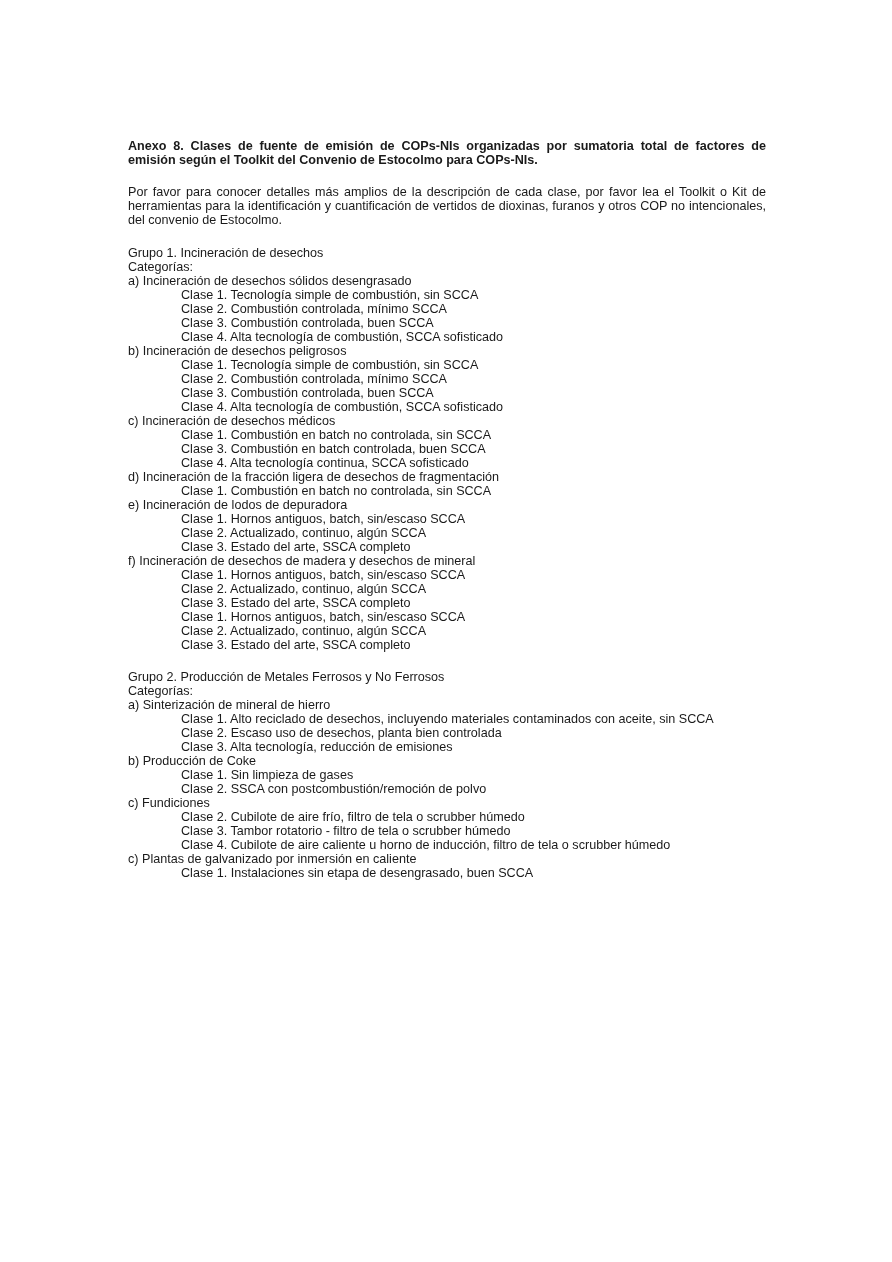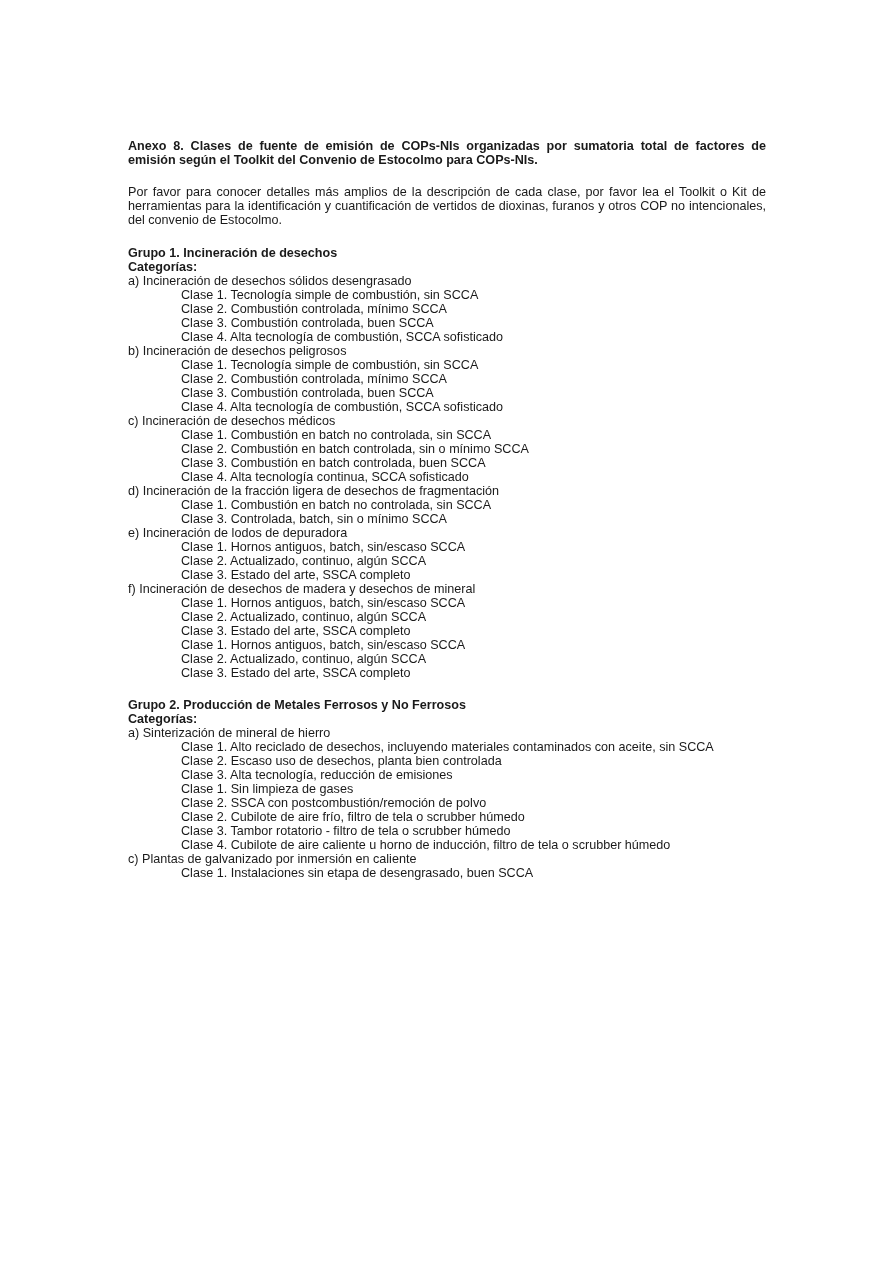--- a/index.html
+++ b/index.html
@@ -5,21 +5,21 @@
   html, body { margin: 0; padding: 0; background: #ffffff; }
   body { width: 892px; height: 1262px; position: relative; overflow: hidden; }
   .page {
     position: absolute; left: 128px; top: 107px; width: 638px;
     font-family: "Liberation Sans", sans-serif; font-size: 12.6px;
     color: #1a1a1a; line-height: 14px; margin-top: 32px;
   }
   .title { font-weight: bold; text-align: justify; text-align-last: left; margin: 0; }
   .intro { text-align: justify; margin: 18.3px 0 0 0; }
   .group { margin-top: 18.3px; }
-  .group-title, .cat-label { font-weight: bold; margin: 0; }
+  .group-title, .cat-label { font-weight: normal; margin: 0; }
   .category { margin: 0; }
   .cls { margin: 0; padding-left: 53px; white-space: nowrap; }
   .cls b { font-weight: normal; }
 </style>
 </head>
 <body>
 
 <div class="page">
   <p class="title">Anexo 8. Clases de fuente de emisión de COPs-NIs organizadas por sumatoria total de factores de emisión según el Toolkit del Convenio de Estocolmo para COPs-NIs.</p>
   <p class="intro">Por favor para conocer detalles más amplios de la descripción de cada clase, por favor lea el Toolkit o Kit de herramientas para la identificación y cuantificación de vertidos de dioxinas, furanos y otros COP no intencionales, del convenio de Estocolmo.</p>
@@ -32,47 +32,47 @@
         <p class="cls"><b>Clase 2.</b><span> </span><span>Combustión controlada, mínimo SCCA</span></p>
         <p class="cls"><b>Clase 3.</b><span> </span><span>Combustión controlada, buen SCCA</span></p>
         <p class="cls"><b>Clase 4.</b><span> </span><span>Alta tecnología de combustión, SCCA sofisticado</span></p>
         <p class="category">b) Incineración de desechos peligrosos</p>
         <p class="cls"><b>Clase 1.</b><span> </span><span>Tecnología simple de combustión, sin SCCA</span></p>
         <p class="cls"><b>Clase 2.</b><span> </span><span>Combustión controlada, mínimo SCCA</span></p>
         <p class="cls"><b>Clase 3.</b><span> </span><span>Combustión controlada, buen SCCA</span></p>
         <p class="cls"><b>Clase 4.</b><span> </span><span>Alta tecnología de combustión, SCCA sofisticado</span></p>
         <p class="category">c) Incineración de desechos médicos</p>
         <p class="cls"><b>Clase 1.</b><span> </span><span>Combustión en batch no controlada, sin SCCA</span></p>
-        <p class="cls"><b>Clase 2.</b><span> </span><span>Combustión en batch controlada, sin o mínimo SCCA</span></p>
         <p class="cls"><b>Clase 3.</b><span> </span><span>Combustión en batch controlada, buen SCCA</span></p>
         <p class="cls"><b>Clase 4.</b><span> </span><span>Alta tecnología continua, SCCA sofisticado</span></p>
         <p class="category">d) Incineración de la fracción ligera de desechos de fragmentación</p>
         <p class="cls"><b>Clase 1.</b><span> </span><span>Combustión en batch no controlada, sin SCCA</span></p>
-        <p class="cls"><b>Clase 3.</b><span> </span><span>Controlada, batch, sin o mínimo SCCA</span></p>
         <p class="category">e) Incineración de lodos de depuradora</p>
         <p class="cls"><b>Clase 1.</b><span> </span><span>Hornos antiguos, batch, sin/escaso SCCA</span></p>
         <p class="cls"><b>Clase 2.</b><span> </span><span>Actualizado, continuo, algún SCCA</span></p>
         <p class="cls"><b>Clase 3.</b><span> </span><span>Estado del arte, SSCA completo</span></p>
         <p class="category">f) Incineración de desechos de madera y desechos de mineral</p>
         <p class="cls"><b>Clase 1.</b><span> </span><span>Hornos antiguos, batch, sin/escaso SCCA</span></p>
         <p class="cls"><b>Clase 2.</b><span> </span><span>Actualizado, continuo, algún SCCA</span></p>
         <p class="cls"><b>Clase 3.</b><span> </span><span>Estado del arte, SSCA completo</span></p>
         <p class="cls"><b>Clase 1.</b><span> </span><span>Hornos antiguos, batch, sin/escaso SCCA</span></p>
         <p class="cls"><b>Clase 2.</b><span> </span><span>Actualizado, continuo, algún SCCA</span></p>
         <p class="cls"><b>Clase 3.</b><span> </span><span>Estado del arte, SSCA completo</span></p>
       </div>
       <div class="group">
         <p class="group-title">Grupo 2. Producción de Metales Ferrosos y No Ferrosos</p>
         <p class="cat-label">Categorías:</p>
         <p class="category">a) Sinterización de mineral de hierro</p>
         <p class="cls"><b>Clase 1.</b><span> </span><span>Alto reciclado de desechos, incluyendo materiales contaminados con aceite, sin SCCA</span></p>
         <p class="cls"><b>Clase 2.</b><span> </span><span>Escaso uso de desechos, planta bien controlada</span></p>
         <p class="cls"><b>Clase 3.</b><span> </span><span>Alta tecnología, reducción de emisiones</span></p>
+        <p class="category">b) Producción de Coke</p>
         <p class="cls"><b>Clase 1.</b><span> </span><span>Sin limpieza de gases</span></p>
         <p class="cls"><b>Clase 2.</b><span> </span><span>SSCA con postcombustión/remoción de polvo</span></p>
+        <p class="category">c) Fundiciones</p>
         <p class="cls"><b>Clase 2.</b><span> </span><span>Cubilote de aire frío, filtro de tela o scrubber húmedo</span></p>
         <p class="cls"><b>Clase 3.</b><span> </span><span>Tambor rotatorio - filtro de tela o scrubber húmedo</span></p>
         <p class="cls"><b>Clase 4.</b><span> </span><span>Cubilote de aire caliente u horno de inducción, filtro de tela o scrubber húmedo</span></p>
         <p class="category">c) Plantas de galvanizado por inmersión en caliente</p>
         <p class="cls"><b>Clase 1.</b><span> </span><span>Instalaciones sin etapa de desengrasado, buen SCCA</span></p>
       </div>
     </div>
 </div>
 
 </body></html>

